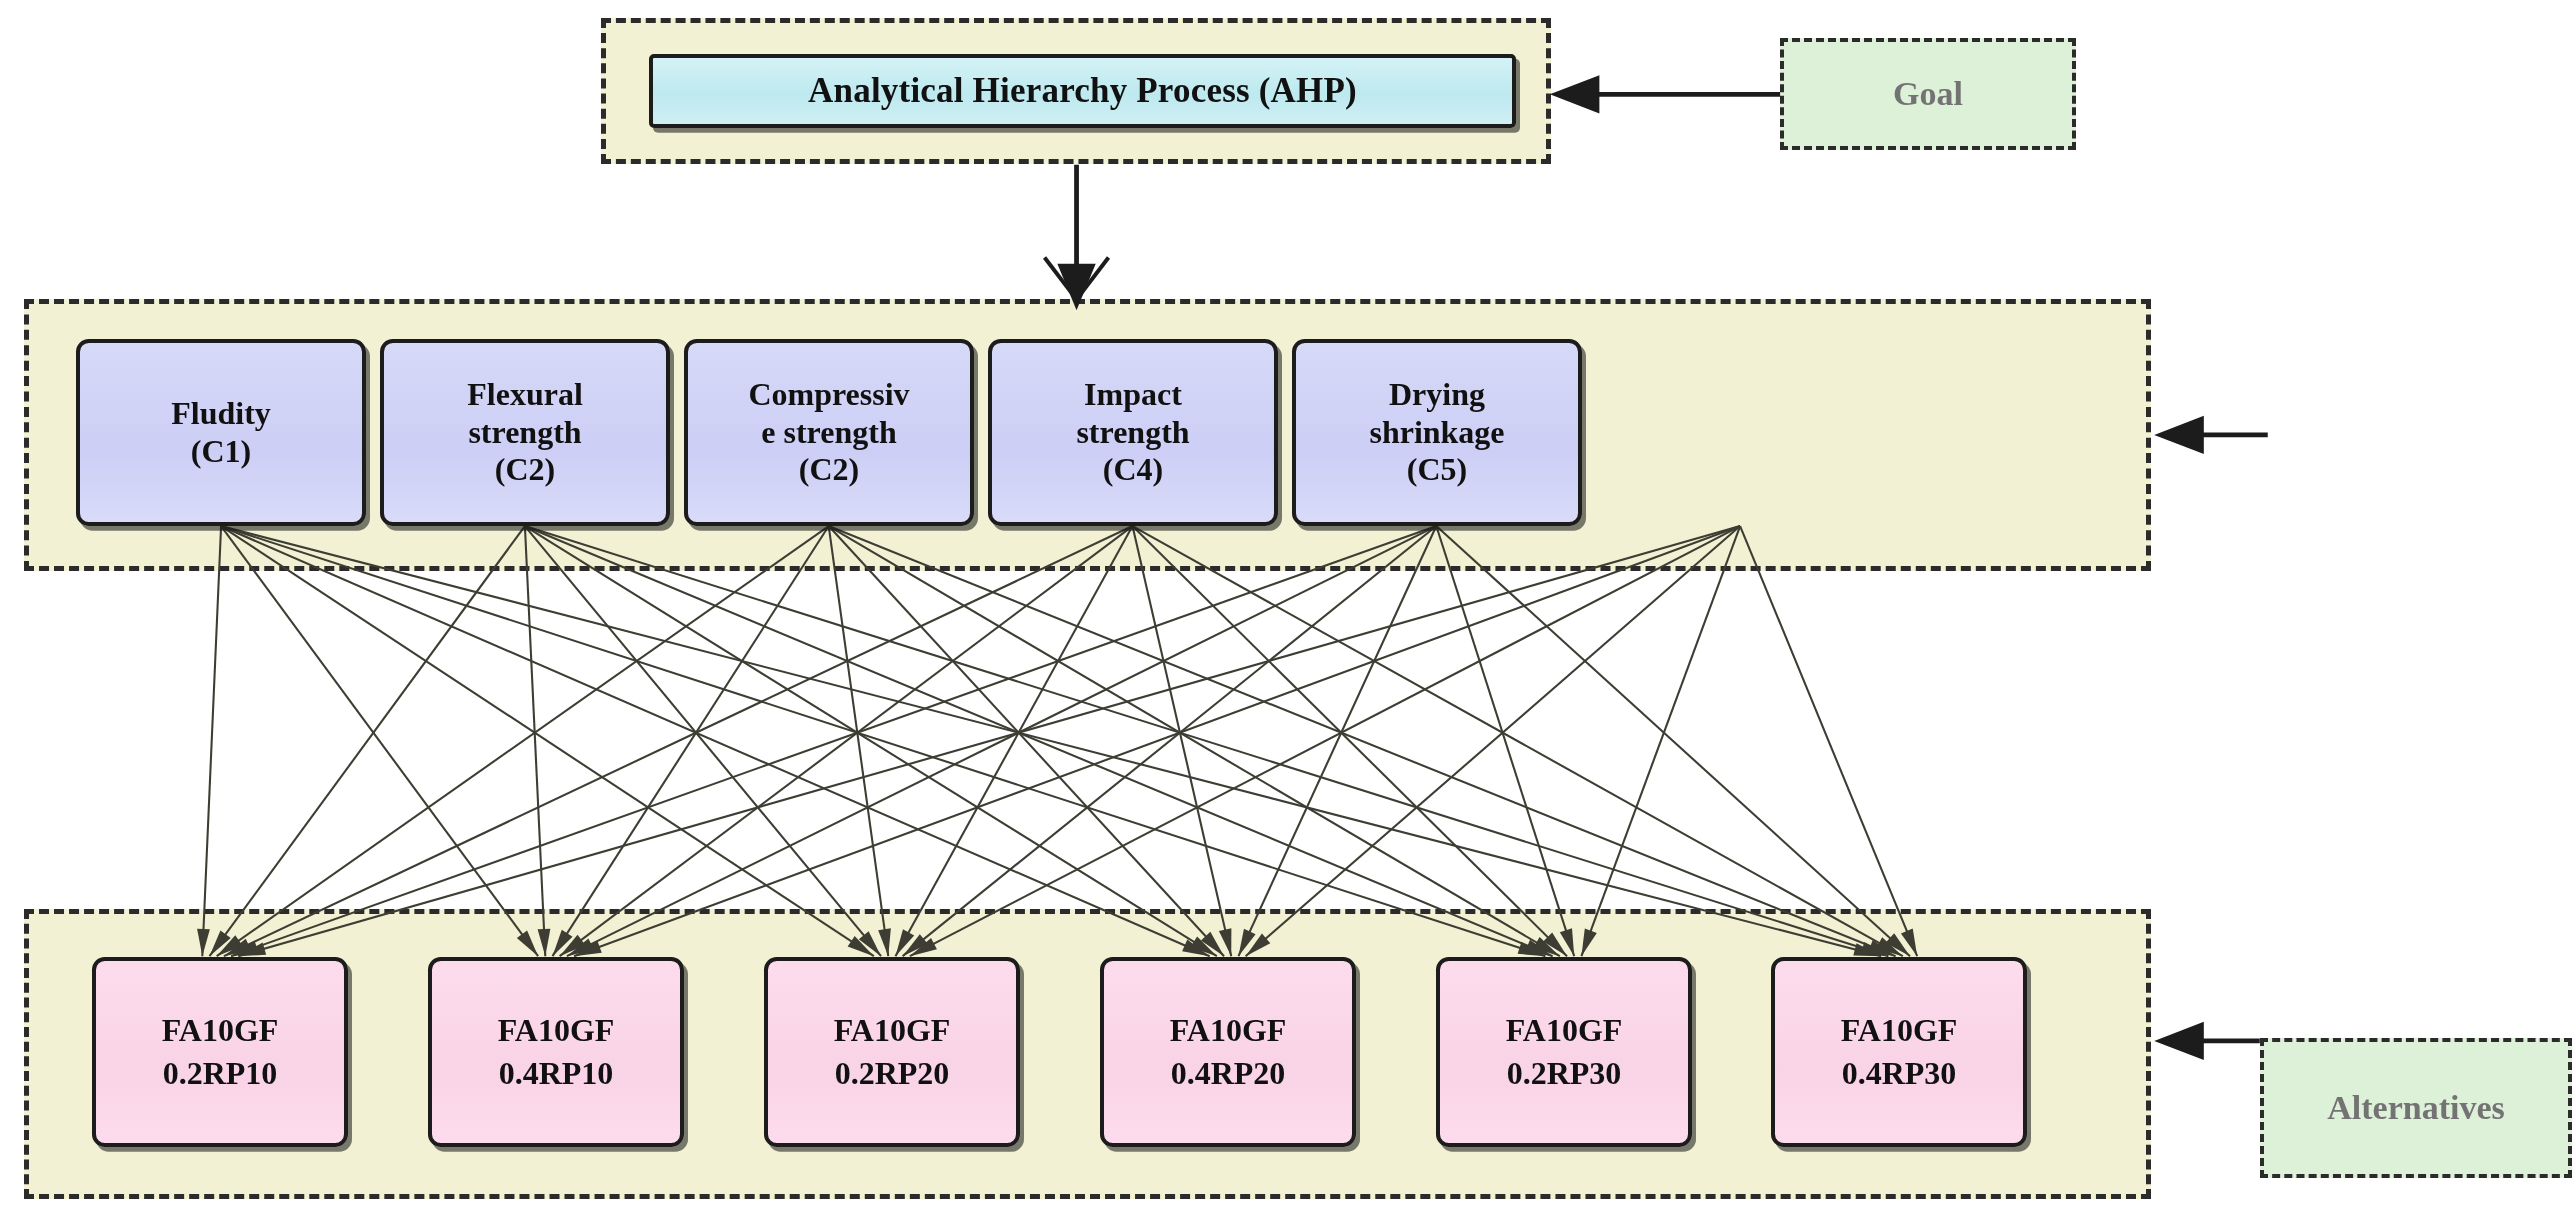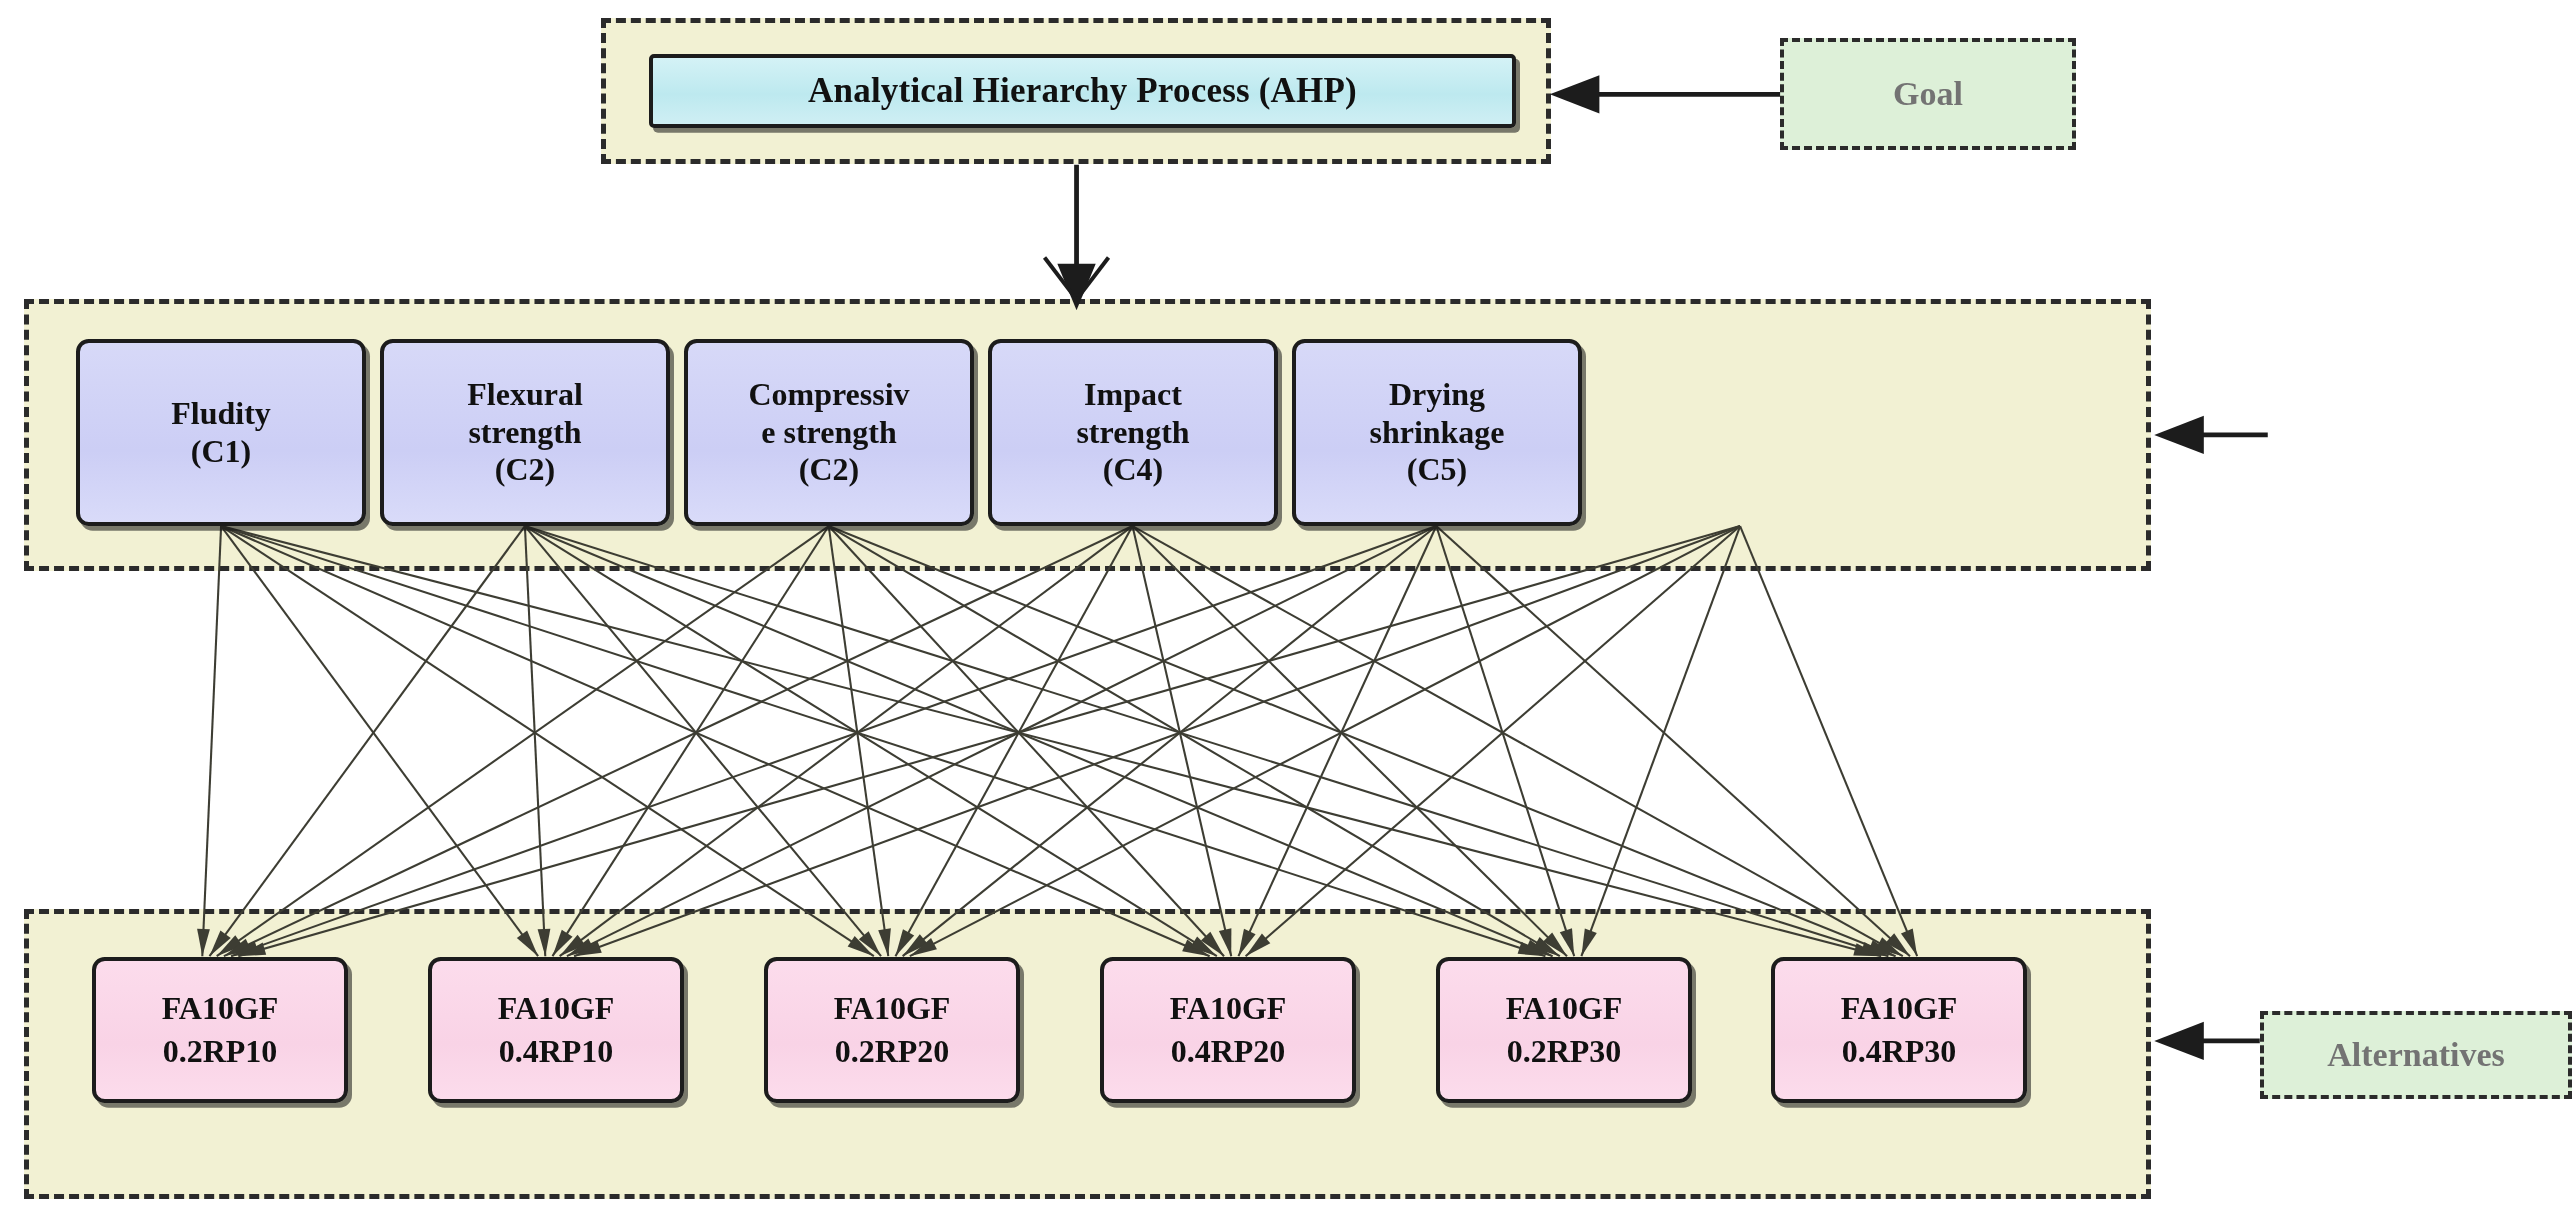--- a/index.html
+++ b/index.html
@@ -73,21 +73,21 @@
     box-sizing: border-box;
     padding: 0 6.4px;
     z-index: 4;
   }
 
   
   .alt-node {
     position: absolute;
     top: 957px;
     width: 256px;
-    height: 146px;
+    height: 190px;
     background: linear-gradient(180deg,#fcdcec 0%, #f9d3e6 60%, #fcdcec 100%);
     border: 4px solid #1c1c1c;
     border-radius: 12.8px;
     box-shadow: 4px 4.8px 0 rgba(20,20,20,0.55);
     display: flex;
     align-items: center;
     justify-content: center;
     text-align: center;
     font-size: 32px;
     font-weight: bold;
@@ -106,21 +106,21 @@
     display: flex;
     align-items: center;
     justify-content: center;
     font-size: 34px;
     font-weight: bold;
     color: #737373;
     z-index: 4;
   }
   #goal-legend  { left: 1780px; top: 38px;   width: 296px; height: 112px; }
   #crit-legend  { left: 2268px; top: 379px;  width: 296px; height: 112px; }
-  #alt-legend   { left: 2260px; top: 1011px; width: 312px; height: 88px; }
+  #alt-legend   { left: 2260px; top: 1038px; width: 312px; height: 140px; }
 
   
   svg.overlay {
     position: absolute;
     left: 0; top: 0;
     width: 2576px;
     height: 1228px;
     pointer-events: none;
   }
   #link-layer { z-index: 2; }

